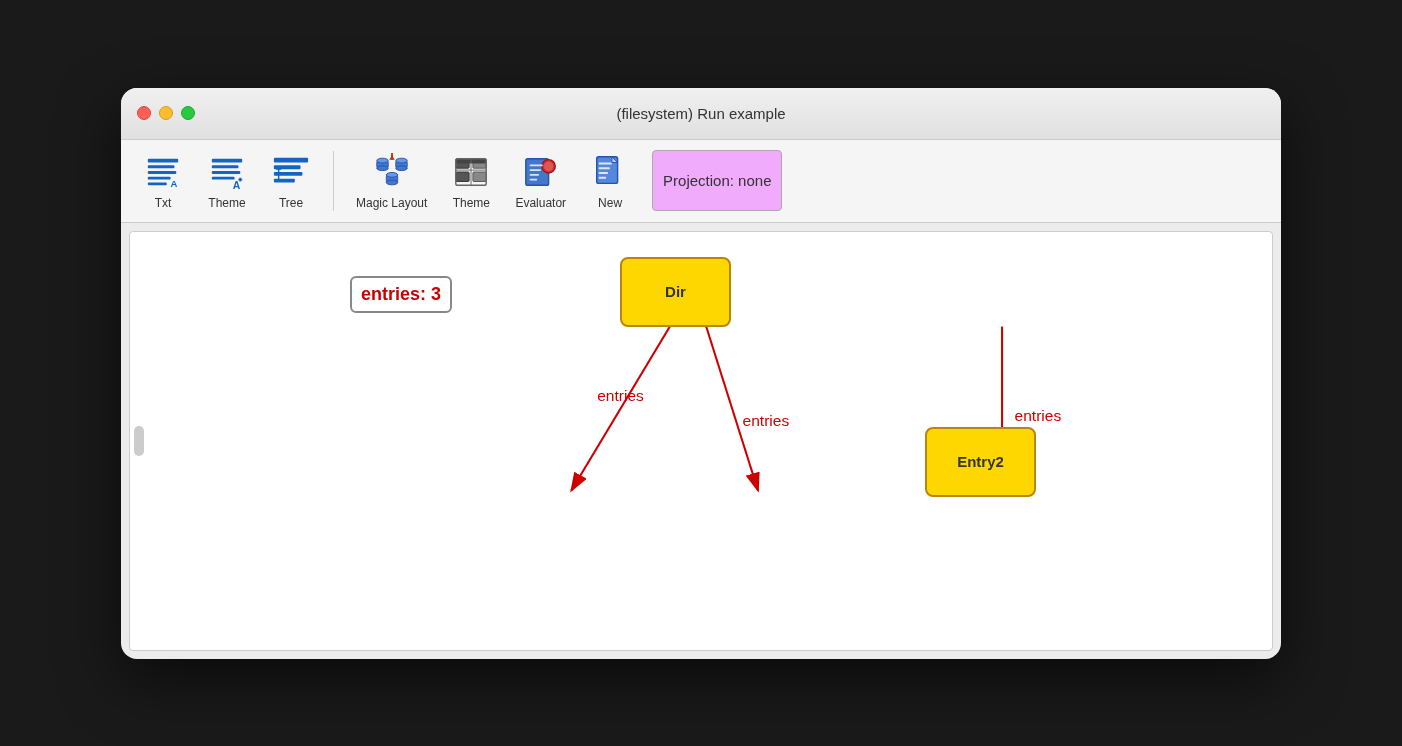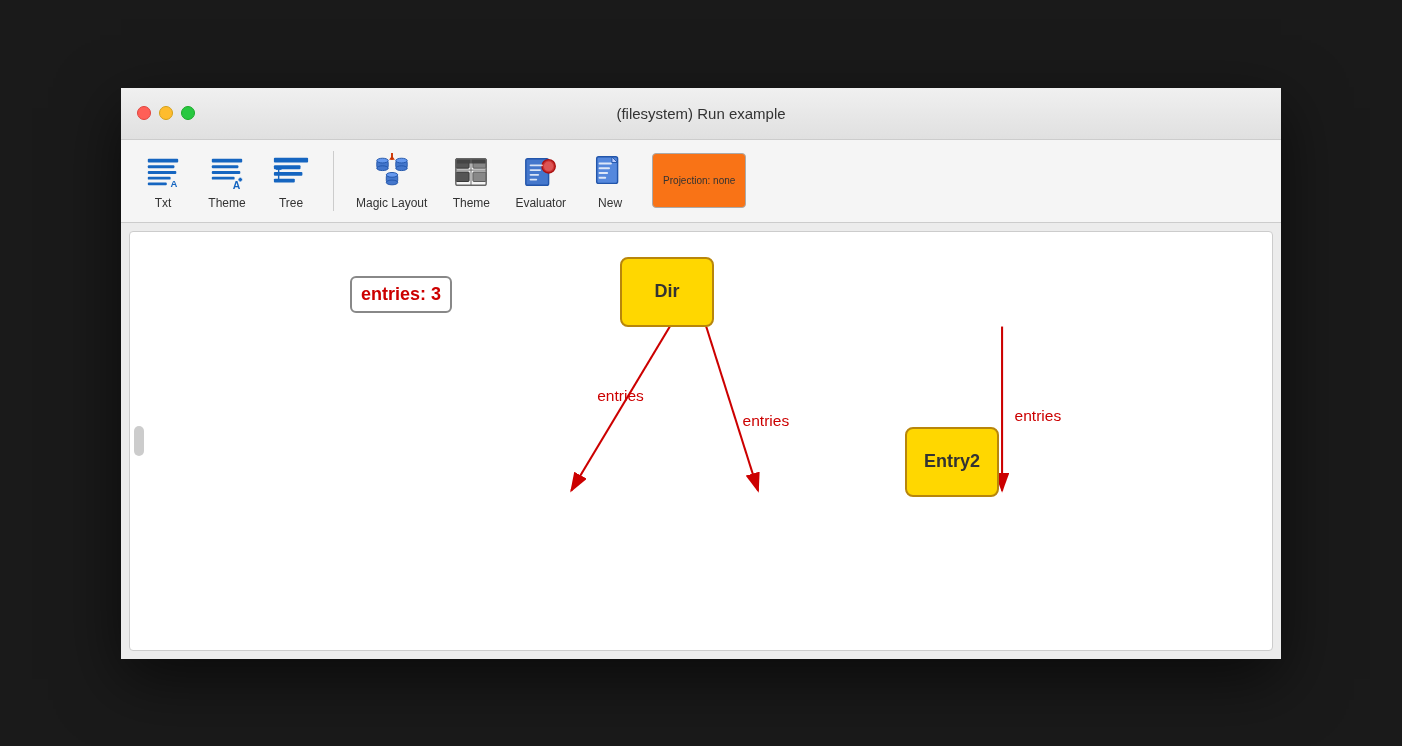--- a/index.html
+++ b/index.html
@@ -8,21 +8,21 @@
       display: flex;
       justify-content: center;
       align-items: center;
       min-height: 100vh;
       font-family: -apple-system, BlinkMacSystemFont, 'Helvetica Neue', Arial, sans-serif;
     }
 
     .window {
       width: 1160px;
       background: #ececec;
-      border-radius: 0;
+      border-radius: 16px;
       box-shadow: 0 20px 60px rgba(0,0,0,0.6);
       overflow: hidden;
     }
 
     .title-bar {
       background: linear-gradient(to bottom, #f0f0f0, #e0e0e0);
       height: 52px;
       display: flex;
       align-items: center;
       justify-content: center;
@@ -92,24 +92,24 @@
     }
 
     .toolbar-btn .btn-label {
       font-size: 12px;
       color: #333;
     }
 
     .projection-badge {
       margin-left: 8px;
       border: 1px solid #aaa;
-      background: #f97316;
+      background: #f0abfc;
       border-radius: 4px;
       padding: 21px 10px;
-      font-size: 10px;
+      font-size: 15px;
       color: #333;
     }
 
     .canvas-area {
       background: #fff;
       margin: 8px;
       border: 1px solid #ccc;
       border-radius: 4px;
       height: 420px;
       position: relative;
@@ -142,24 +142,24 @@
 
     
     .node {
       position: absolute;
       background: #FFD700;
       border: 2px solid #b8860b;
       border-radius: 8px;
       display: flex;
       align-items: center;
       justify-content: center;
-      font-size: 18px;
+      font-size: 15px;
       font-weight: bold;
       color: #333;
-      width: 94px;
+      width: 111px;
       height: 70px;
     }
 
     
     .graph-svg {
       position: absolute;
       top: 0; left: 0;
       width: 100%;
       height: 100%;
       pointer-events: none;
@@ -328,17 +328,17 @@
       <text x="852" y="190" font-size="15" fill="#cc0000" font-family="Arial">entries</text>
     </svg>
 
     <div class="node" style="left: 490px; top: 25px;">
       <span>Dir</span>
     </div>
 
 
 
 
-    <div class="node" style="left: 775px; top: 195px; text-align: center;">
+    <div class="node" style="left: 795px; top: 195px; text-align: center;">
       <span>Entry2</span>
     </div>
   </div>
 </div>
 
 </body></html>

